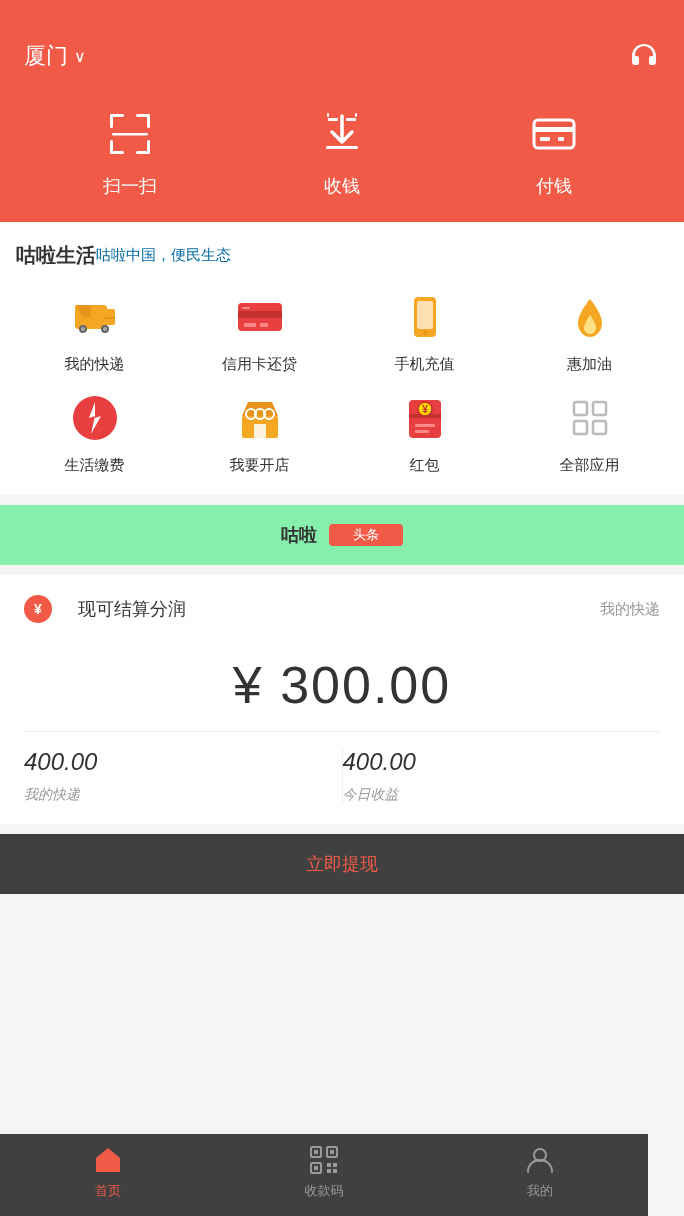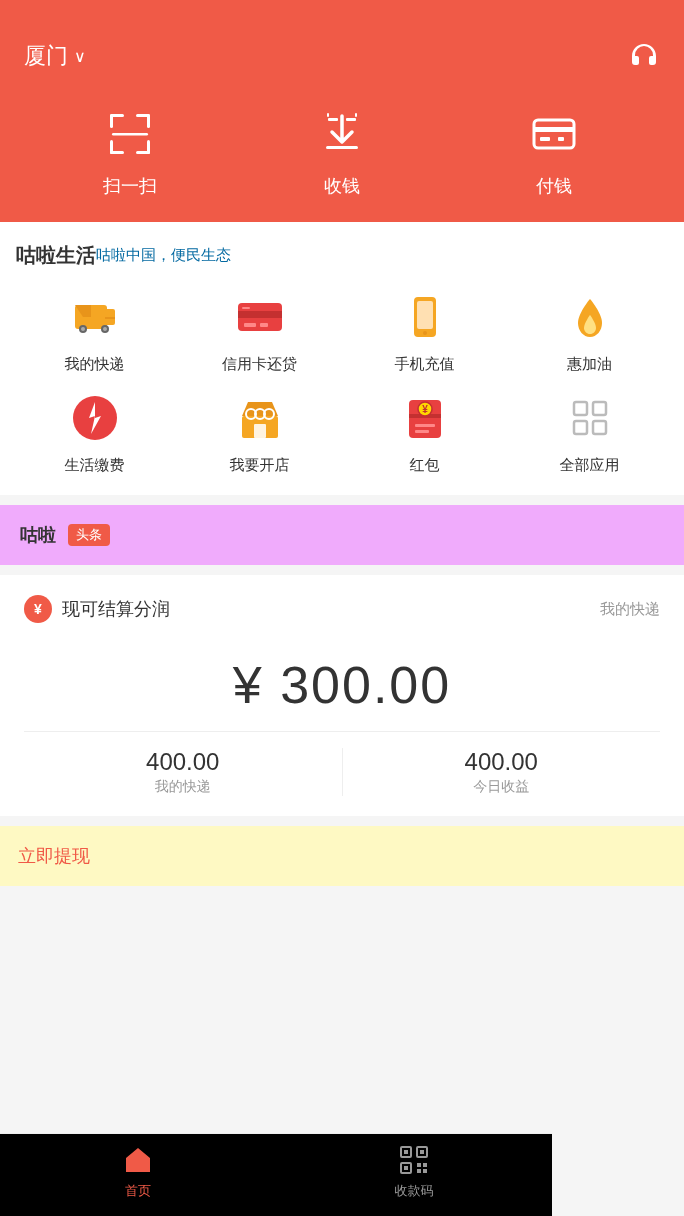--- a/index.html
+++ b/index.html
@@ -109,38 +109,39 @@
       font-size: 36px;
     }
     .grid-label {
       font-size: 15px;
       color: #333;
       text-align: center;
     }
 
     
     .news-section {
-      background: #f0abfc;
+      background: #86efac;
       margin-bottom: 10px;
       padding: 18px 20px;
       display: flex;
       align-items: center;
       gap: 12px;
+      justify-content: center;
     }
     .news-brand {
       font-size: 18px;
       font-weight: bold;
       color: #333;
       white-space: nowrap;
     }
     .news-tag {
       background: #f05a47;
       color: white;
       font-size: 13px;
-      padding: 2px 8px;
+      padding: 2px 24px;
       border-radius: 4px;
       white-space: nowrap;
     }
     .news-text {
       font-size: 16px;
       color: #555;
     }
 
     
     .earnings-section {
@@ -168,20 +169,21 @@
       align-items: center;
       justify-content: center;
       color: white;
       font-size: 14px;
       font-weight: bold;
     }
     .earnings-title {
       font-size: 18px;
       color: #333;
       font-weight: 500;
+      margin-left: 16px;
     }
     .earnings-detail {
       font-size: 15px;
       color: #999;
     }
     .earnings-amount {
       font-size: 52px;
       font-weight: 300;
       color: #333;
       text-align: center;
@@ -190,55 +192,55 @@
     }
     .earnings-stats {
       display: flex;
       border-top: 1px solid #eee;
       padding-top: 16px;
     }
     .stat-item {
       flex: 1;
       display: flex;
       flex-direction: column;
-      align-items: center;
-      gap: 2px;
+      gap: 10px;
+      font-style: italic;
     }
     .stat-item:first-child {
       border-right: 1px solid #eee;
     }
     .stat-value {
       font-size: 24px;
       color: #333;
       font-weight: 400;
     }
     .stat-label {
       font-size: 14px;
       color: #999;
     }
 
     
     .cta-section {
-      background: #fef9c3;
+      background: #404040;
       padding: 18px;
-      text-align: left;
+      text-align: center;
     }
     .cta-text {
       font-size: 18px;
       color: #f05a47;
       font-weight: 500;
     }
 
     
     .bottom-nav {
       position: fixed;
       bottom: 0;
       left: 0;
-      width: 552px;
-      background: #000000;
+      width: 648px;
+      background: #404040;
       border-top: 1px solid #eee;
       display: flex;
       justify-content: space-around;
       padding: 8px 0 16px;
     }
     .nav-item {
       display: flex;
       flex-direction: column;
       align-items: center;
       gap: 4px;
@@ -495,13 +497,22 @@
         <rect x="6" y="22" width="4" height="4" fill="#999"></rect>
         <rect x="19" y="19" width="4" height="4" fill="#999"></rect>
         <rect x="25" y="19" width="4" height="4" fill="#999"></rect>
         <rect x="19" y="25" width="4" height="4" fill="#999"></rect>
         <rect x="25" y="25" width="4" height="4" fill="#999"></rect>
       </svg>
     </div>
     <span class="nav-label">收款码</span>
   </div>
 
+  <div class="nav-item">
+    <div class="nav-icon">
+      <svg width="32" height="32" viewBox="0 0 32 32">
+        <circle cx="16" cy="11" r="6" fill="none" stroke="#999" stroke-width="2"></circle>
+        <path d="M4 28 C4 20 10 16 16 16 C22 16 28 20 28 28" fill="none" stroke="#999" stroke-width="2" stroke-linecap="round"></path>
+      </svg>
+    </div>
+    <span class="nav-label">我的</span>
+  </div>
 </div>
 
 </body></html>

